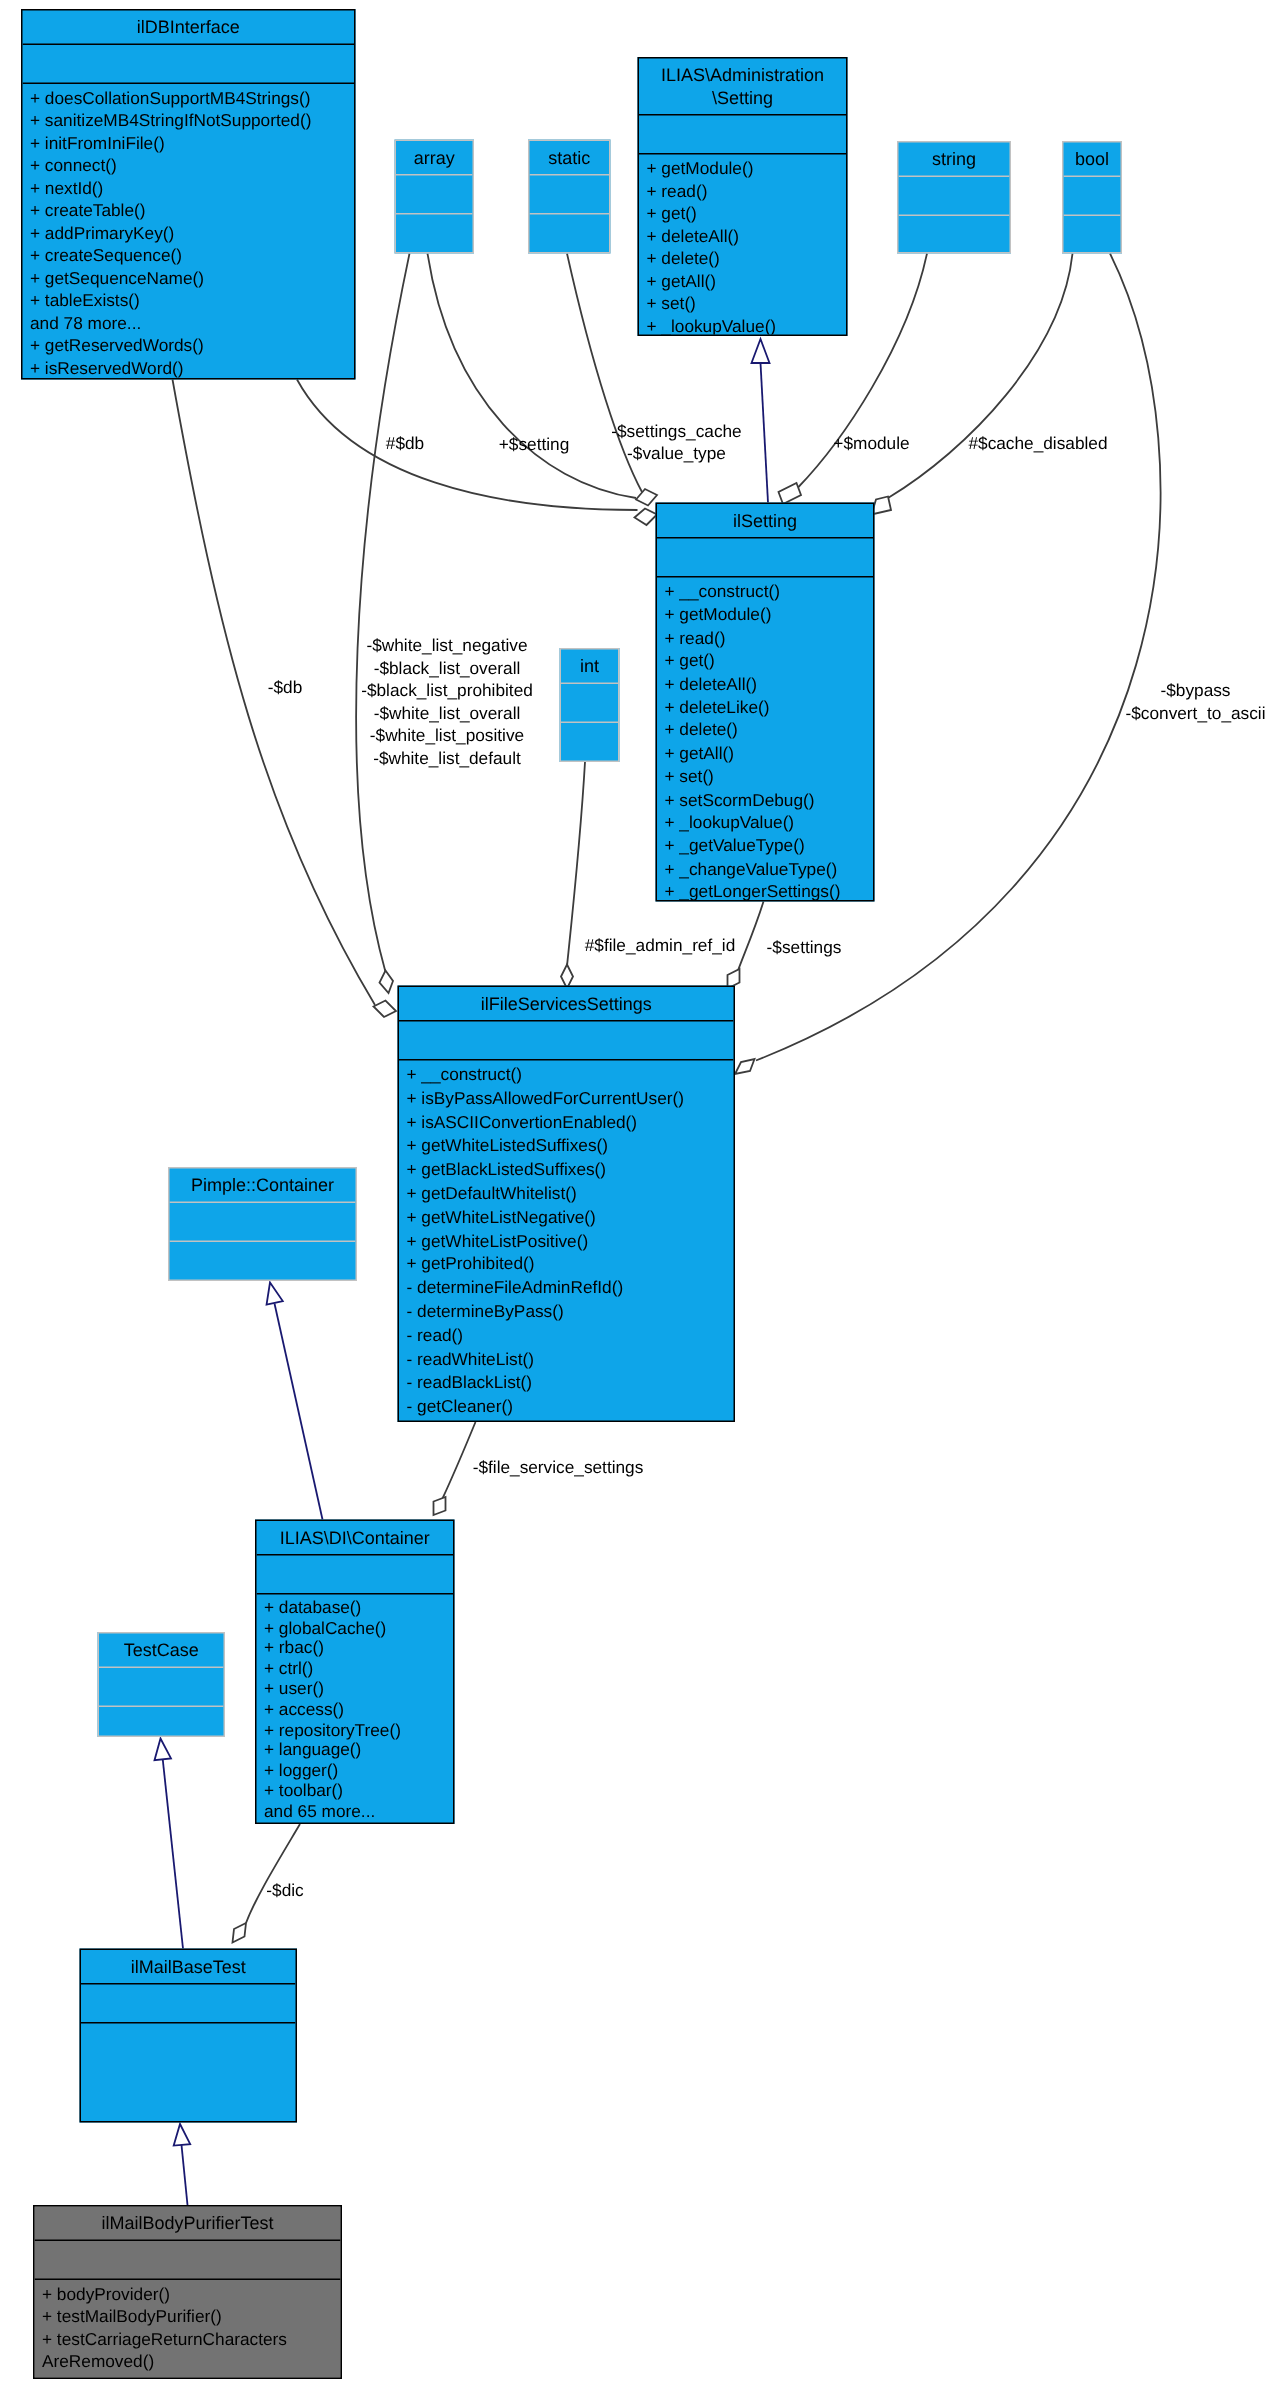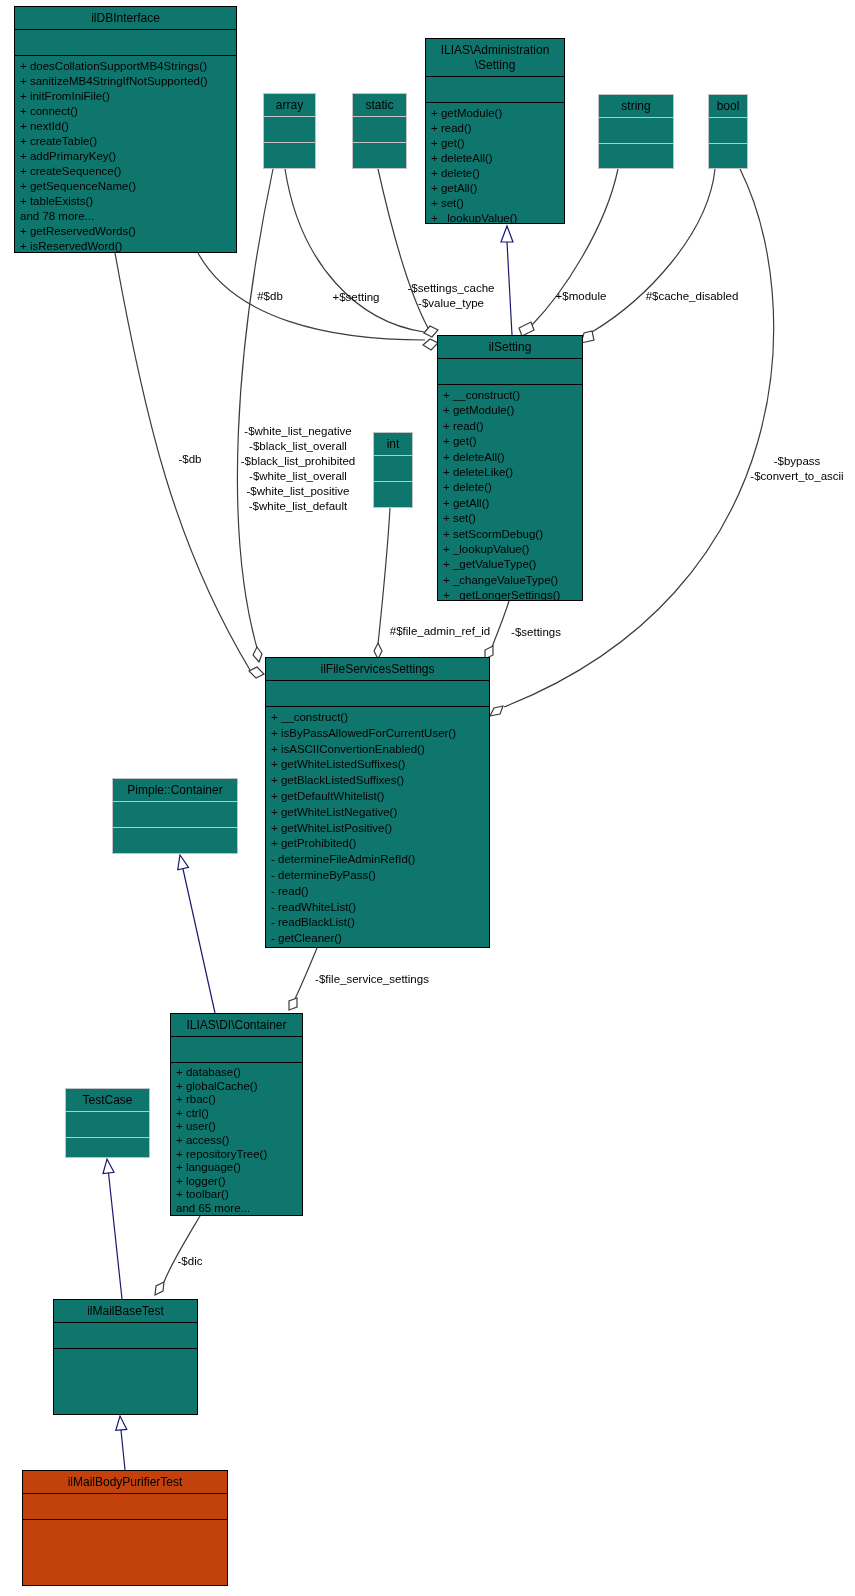--- a/index.html
+++ b/index.html
@@ -2,31 +2,31 @@
 <html><head>
 <meta charset="utf-8">
 <style>
   html,body{margin:0;padding:0;}
   body{
     width:855px;height:1596px;position:relative;background:#fff;
     font-family:"Liberation Sans",sans-serif;color:#000;
   }
   #edge-layer{position:absolute;left:0;top:0;width:855px;height:1596px;}
   .uml{
-    position:absolute;display:flex;flex-direction:column;background:#0f766e;
+    position:absolute;display:flex;flex-direction:column;background:#0ea5e9;
     border:1px solid #000;box-sizing:border-box;overflow:hidden;
   }
   .uml .t{flex:none;border-bottom:1px solid #000;text-align:center;
     padding:4px 2px 3px;font-size:12px;line-height:15px;}
   .uml .a{flex:none;height:25px;border-bottom:1px solid #000;}
   .uml .m{flex:1;padding:3px 2px 0 5px;font-size:11.5px;line-height:15px;text-align:left;}
   .uml .m .row{white-space:nowrap;}
   .ext{border-color:#c2c2c2;}
   .ext .t,.ext .a{border-color:#c2c2c2;}
-  .gray,.gray .t,.gray .a,.gray .m{background:#c2410c;}
+  .gray,.gray .t,.gray .a,.gray .m{background:#737373;}
   .elabel{position:absolute;font-size:11.5px;line-height:15px;text-align:center;
     transform:translateX(-50%);white-space:nowrap;}
 
   
   #box-ildb{left:14px;top:6px;width:223px;height:247px;}
   #box-adminsetting{left:425px;top:38px;width:140px;height:186px;}
   #box-array{left:263px;top:93px;width:53px;height:76px;}
   #box-static{left:352px;top:93px;width:55px;height:76px;}
   #box-string{left:598px;top:94px;width:76px;height:75px;}
   #box-bool{left:708px;top:94px;width:40px;height:75px;}
@@ -268,20 +268,26 @@
         <div class="row">ilMailBaseTest</div>
       </div>
     <div class="a"></div>
   </div>
 
   <div class="uml gray" id="box-purifier">
     <div class="t">
         <div class="row">ilMailBodyPurifierTest</div>
       </div>
     <div class="a"></div>
+    <div class="m">
+        <div class="row">+ bodyProvider()</div>
+        <div class="row">+ testMailBodyPurifier()</div>
+        <div class="row">+ testCarriageReturnCharacters</div>
+        <div class="row">AreRemoved()</div>
+      </div>
   </div>
 
   <div class="elabel" id="label-db-protected">
       <div class="row">#$db</div>
     </div>
   <div class="elabel" id="label-setting-member">
       <div class="row">+$setting</div>
     </div>
   <div class="elabel" id="label-settings-cache">
       <div class="row">-$settings_cache</div>

